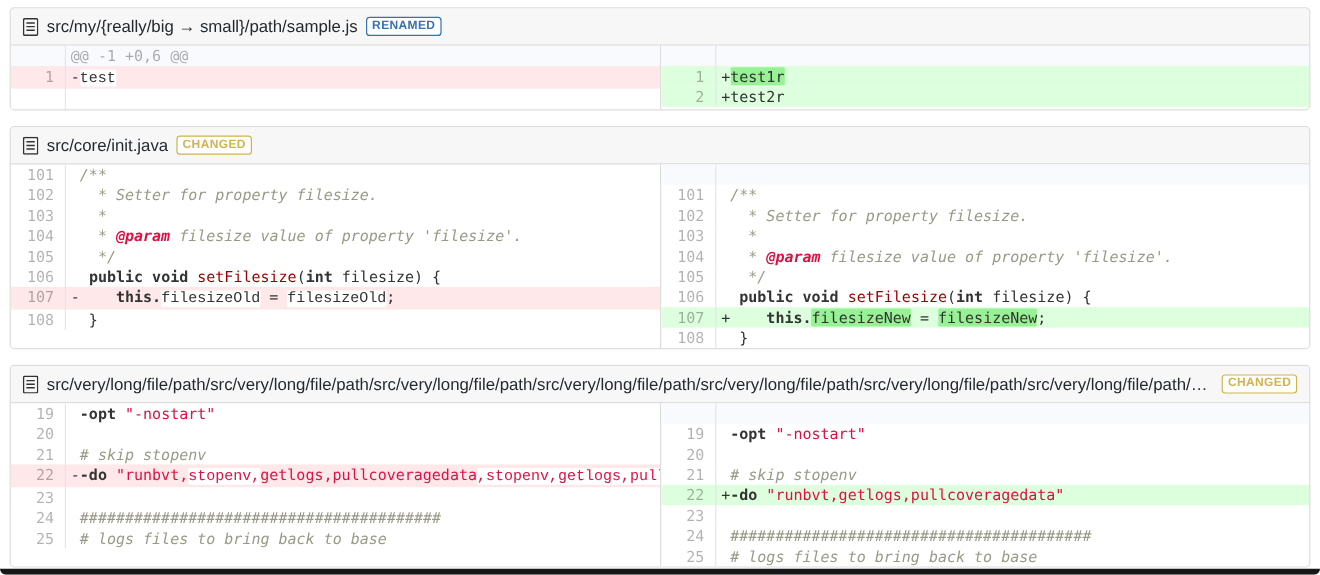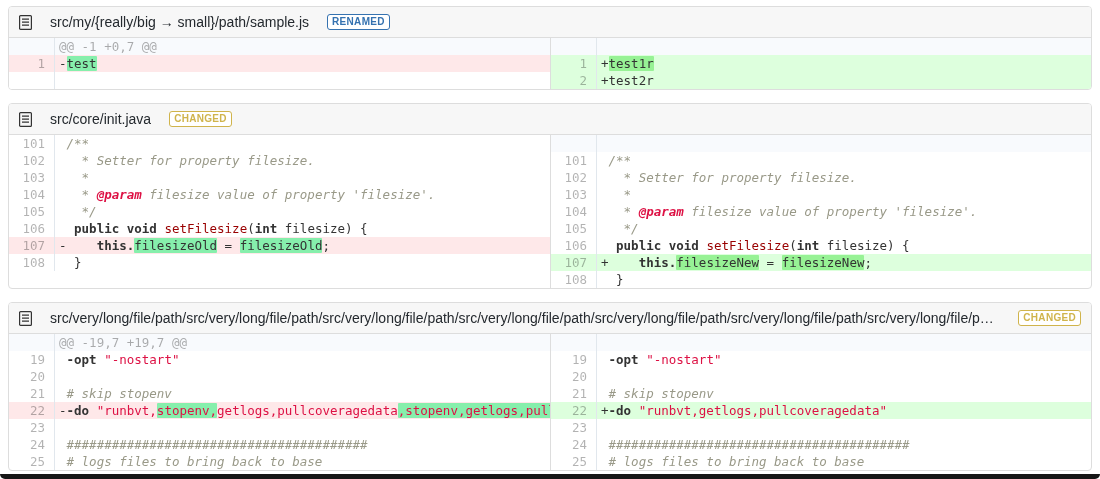--- a/index.html
+++ b/index.html
@@ -12,21 +12,21 @@
   .page { padding:6px 8px 0 8px; }
 
   .file-card {
     border:1px solid #ddd;
     border-radius:4px;
     background:#fff;
     margin-bottom:13px;
     overflow:hidden;
   }
   .file-header {
-    display:flex; align-items:center; gap:18px;
+    display:flex; align-items:center; gap:7px;
     padding:7px 10px;
     background:#f7f7f7;
     border-bottom:1px solid #ddd;
     font-size:14px; color:#24292e;
     height:31px;
   }
   .file-icon { flex:0 0 auto; display:inline-flex; }
   .file-path {
     white-space:nowrap; overflow:hidden; text-overflow:ellipsis;
     min-width:0;
@@ -57,21 +57,21 @@
   .code {
     flex:1; min-width:0; padding-left:4px;
     white-space:pre; overflow:hidden;
     color:#333;
   }
   .drow.info { background:#f8fafd; }
   .drow.info .code { color:rgba(0,0,0,0.32); }
   .drow.del  { background:#fee8e9; }
   .drow.ins  { background:#ddffdd; }
   .drow.empty{ background:#ffffff; }
-  .drow.del .hl { background:#86efac; border-radius:1px; }
+  .drow.del .hl { background:#ffffff; border-radius:1px;font-family:Liberation Mono, monospace; }
   .drow.ins .hl { background:#97f295; border-radius:1px; }
 
   .kw     { font-weight:bold;margin-top:41px; }
   .title  { font-weight:normal; color:#990000;margin-top:12px; }
   .str    { color:#dd1144; }
   .cmt    { color:#999988; font-style:italic; }
   .doctag { color:#dd1144; font-weight:bold; font-style:italic; }
 
   .window-bottom {
     position:absolute; left:0; right:0; bottom:0; height:5px;
@@ -94,21 +94,21 @@
           <line x1="3" y1="10.2" x2="10" y2="10.2"></line>
         </svg>
       </span>
       <span class="file-path">src/my/{really/big → small}/path/sample.js</span>
       <span class="badge renamed">RENAMED</span>
     </header>
     <div class="diff-table">
       <div class="diff-side">
           <div class="drow info">
             <div class="gutter"></div>
-            <div class="code"><span>@@ -1 +0,7 @@</span></div>
+            <div class="code"><span>@@ -1 +0,6 @@</span></div>
           </div>
           <div class="drow del">
             <div class="gutter">1</div>
             <div class="code"><span>-</span><span class="hl">test</span></div>
           </div>
           <div class="drow empty">
             <div class="gutter"></div>
             <div class="code"></div>
           </div>
         </div>
@@ -226,24 +226,20 @@
           <line x1="3" y1="4.2" x2="10" y2="4.2"></line>
           <line x1="3" y1="7.2" x2="10" y2="7.2"></line>
           <line x1="3" y1="10.2" x2="10" y2="10.2"></line>
         </svg>
       </span>
       <span class="file-path">src/very/long/file/path/src/very/long/file/path/src/very/long/file/path/src/very/long/file/path/src/very/long/file/path/src/very/long/file/path/src/very/long/file/path/src/very/long/file/path</span>
       <span class="badge changed">CHANGED</span>
     </header>
     <div class="diff-table">
       <div class="diff-side">
-          <div class="drow info">
-            <div class="gutter"></div>
-            <div class="code"><span>@@ -19,7 +19,7 @@</span></div>
-          </div>
           <div class="drow ctx">
             <div class="gutter">19</div>
             <div class="code"><span> </span><span class="kw">-opt</span><span> </span><span class="str">"-nostart"</span></div>
           </div>
           <div class="drow ctx">
             <div class="gutter">20</div>
             <div class="code"></div>
           </div>
           <div class="drow ctx">
             <div class="gutter">21</div>

